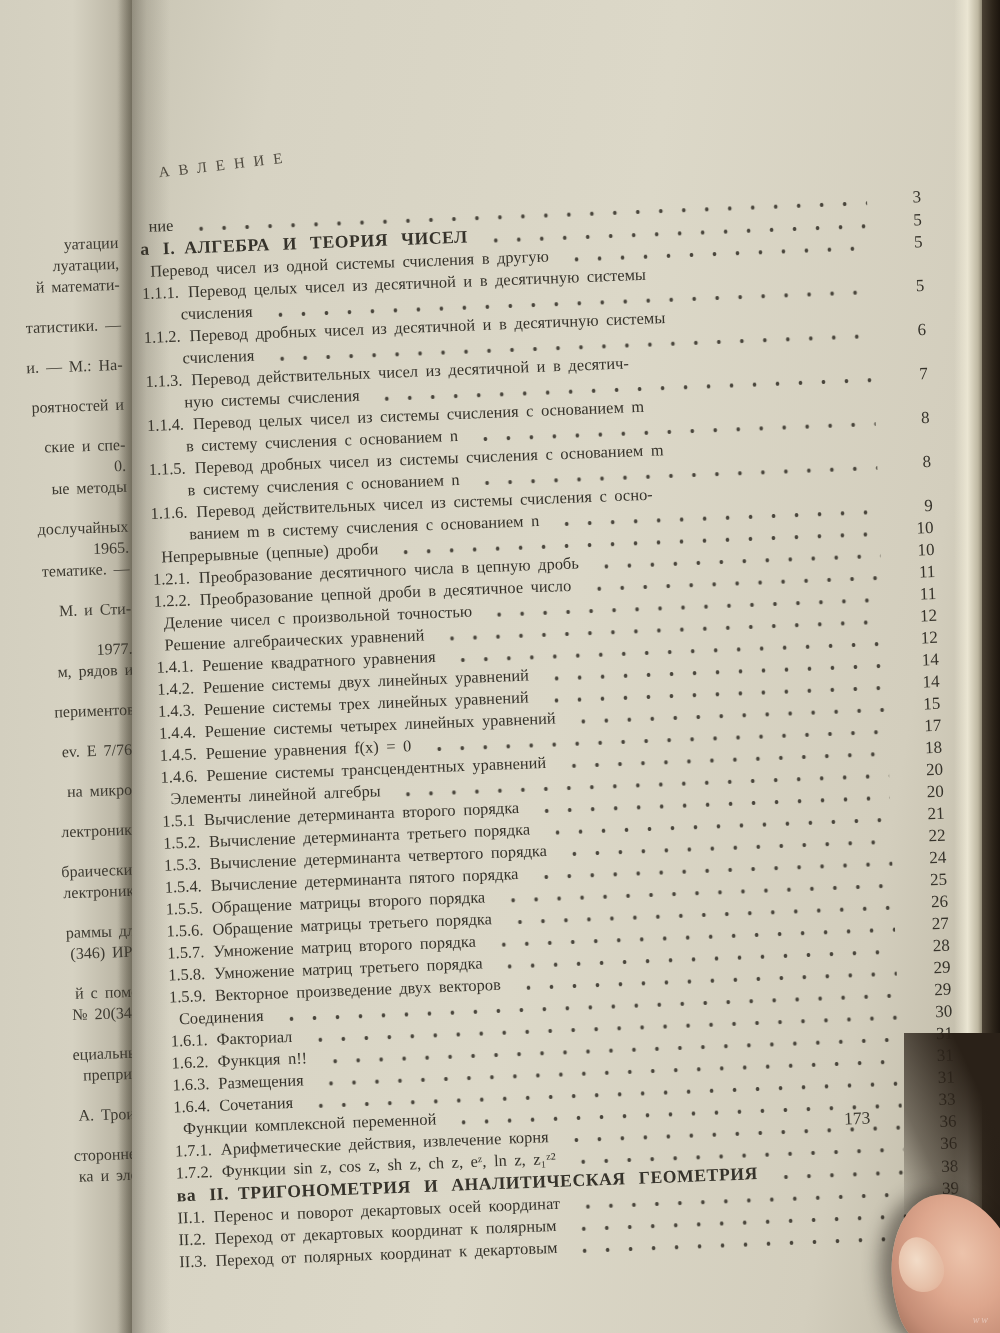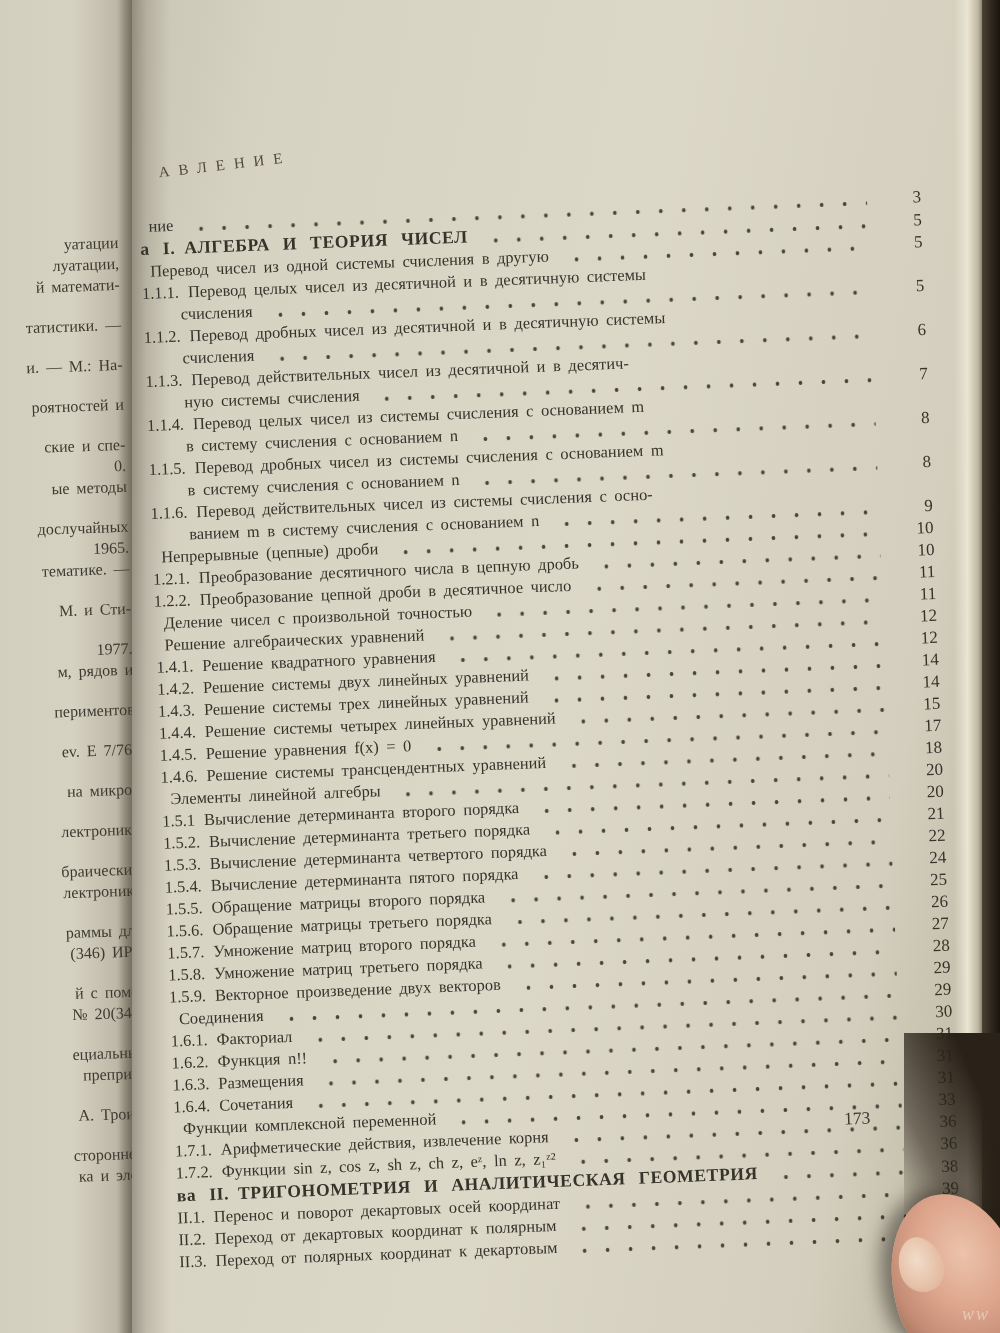--- a/index.html
+++ b/index.html
@@ -58,21 +58,21 @@
   
   .thumb{position:absolute;right:-18px;bottom:-28px;width:128px;height:168px;z-index:7;
      transform:rotate(-18deg);
      background:radial-gradient(ellipse at 62% 38%,#ecc3ab 0%,#dda68d 38%,#c58d76 66%,#9a6a55 92%);
      border-radius:52% 48% 42% 58% / 62% 52% 48% 38%;
      box-shadow:-10px -6px 18px rgba(20,14,8,.45);}
   .thumb-nail{position:absolute;left:14px;top:34px;width:44px;height:56px;
      background:radial-gradient(ellipse at 45% 40%,#f2dcc8 0%,#e6c0a8 60%,rgba(230,192,168,0) 100%);
      border-radius:50% 50% 46% 54% / 58% 58% 42% 42%;}
   .watermark{position:absolute;right:10px;bottom:8px;z-index:8;color:rgba(255,255,255,.4);
-     font-size:18px;font-style:italic;letter-spacing:2px;text-align:center;}
+     font-size:10px;font-style:italic;letter-spacing:2px;text-align:center;}
 </style>
 </head>
 <body>
 
 <div class="photo">
 
   <div class="left-page">
     <div class="left-strip">
         <div class="lf">уатации</div>
         <div class="lf">луатации,</div>

